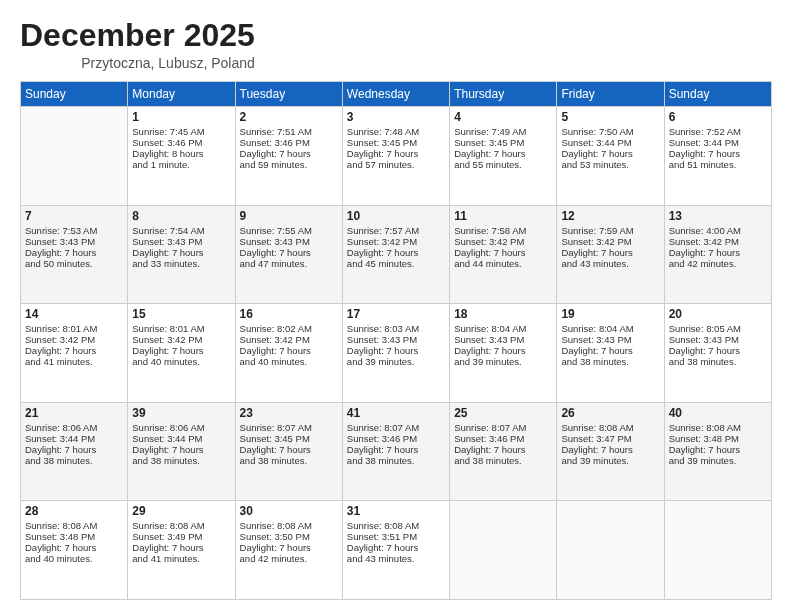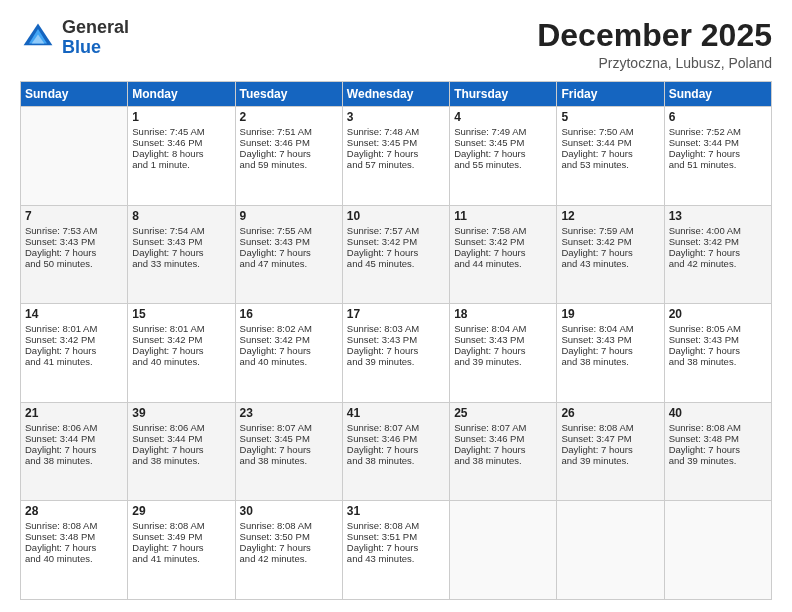--- a/index.html
+++ b/index.html
@@ -56,21 +56,21 @@
     .calendar {
       border-collapse: collapse;
       width: 100%;
       flex: 1;
       table-layout: fixed;
     }
     .calendar th {
       background: #1565c0;
       color: #fff;
       font-size: 12px;
-      font-weight: bold;
+      font-weight: normal;
       padding: 5px 4px;
       text-align: left;
       border: 1px solid #ccc;
     }
     .calendar td {
       border: 1px solid #ccc;
       vertical-align: top;
       padding: 3px 4px;
       font-size: 9.5px;
       color: #333;
@@ -84,31 +84,20 @@
       margin-bottom: 2px;
     }
     .empty { background: #f9f9f9; }
     .row-alt { background: #f4f4f4; }
   </style>
 </head>
 <body>
 
 <div class="page">
   <div class="header">
-    <div class="logo">
-      <svg class="logo-icon" viewBox="0 0 40 40">
-        <polygon points="20,4 36,28 4,28" fill="#1565c0"></polygon>
-        <polygon points="20,10 30,26 10,26" fill="#42a5f5"></polygon>
-        <polygon points="20,16 27,26 13,26" fill="#90caf9"></polygon>
-      </svg>
-      <div class="logo-text">
-        <span class="general">General</span><br>
-        <span class="blue">Blue</span>
-      </div>
-    </div>
     <div class="title-block">
       <div class="month-title">December 2025</div>
       <div class="location">Przytoczna, Lubusz, Poland</div>
     </div>
   </div>
 
   <table class="calendar">
     <thead>
       <tr>
       <th>Sunday</th>

